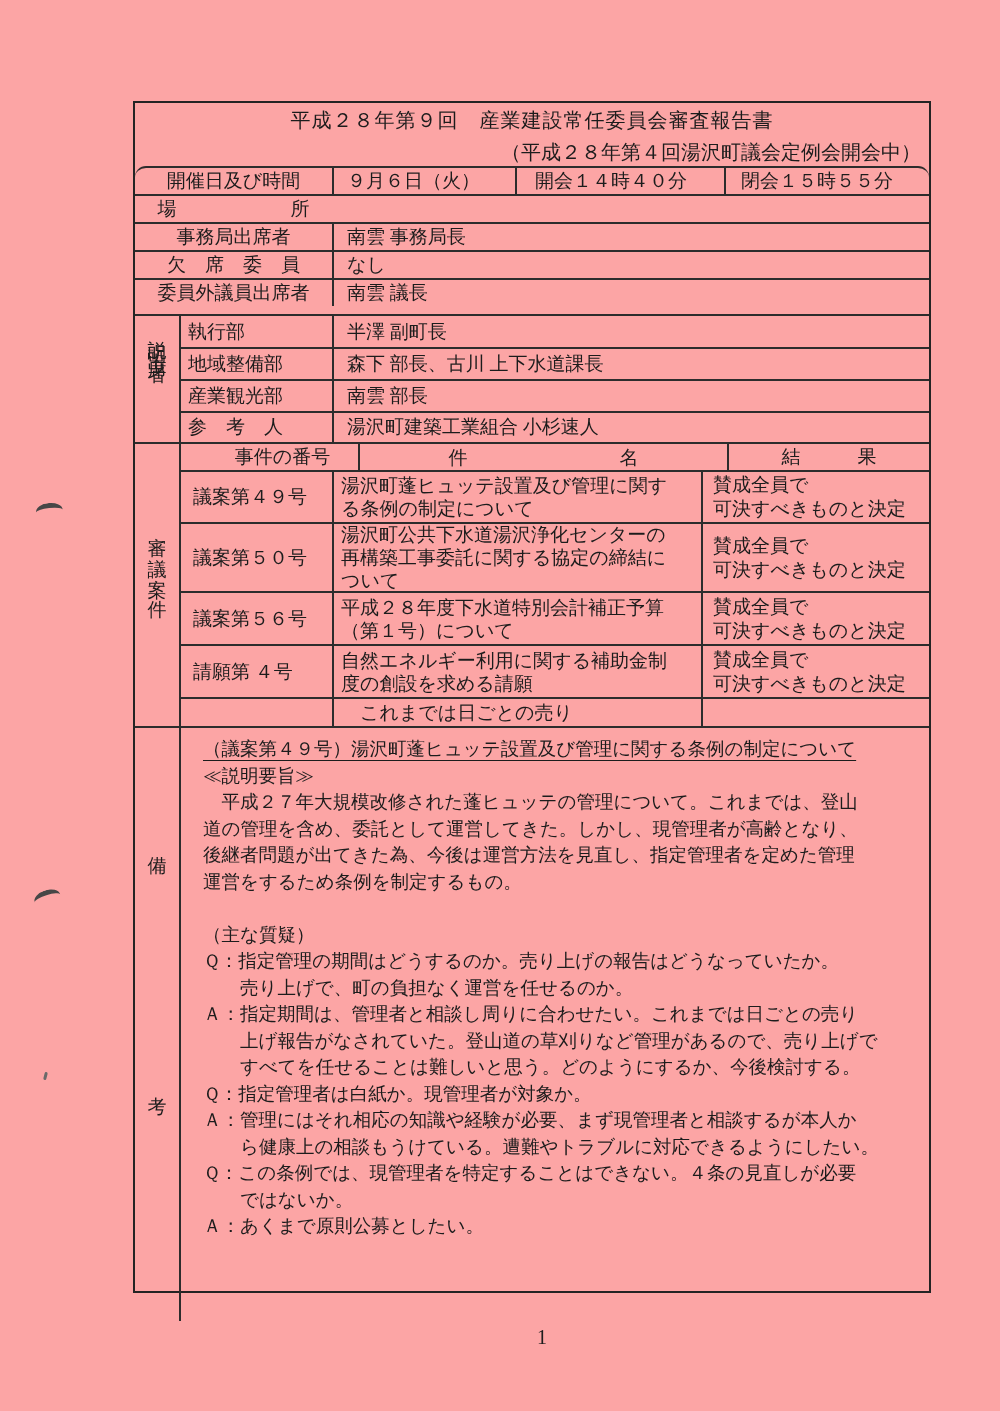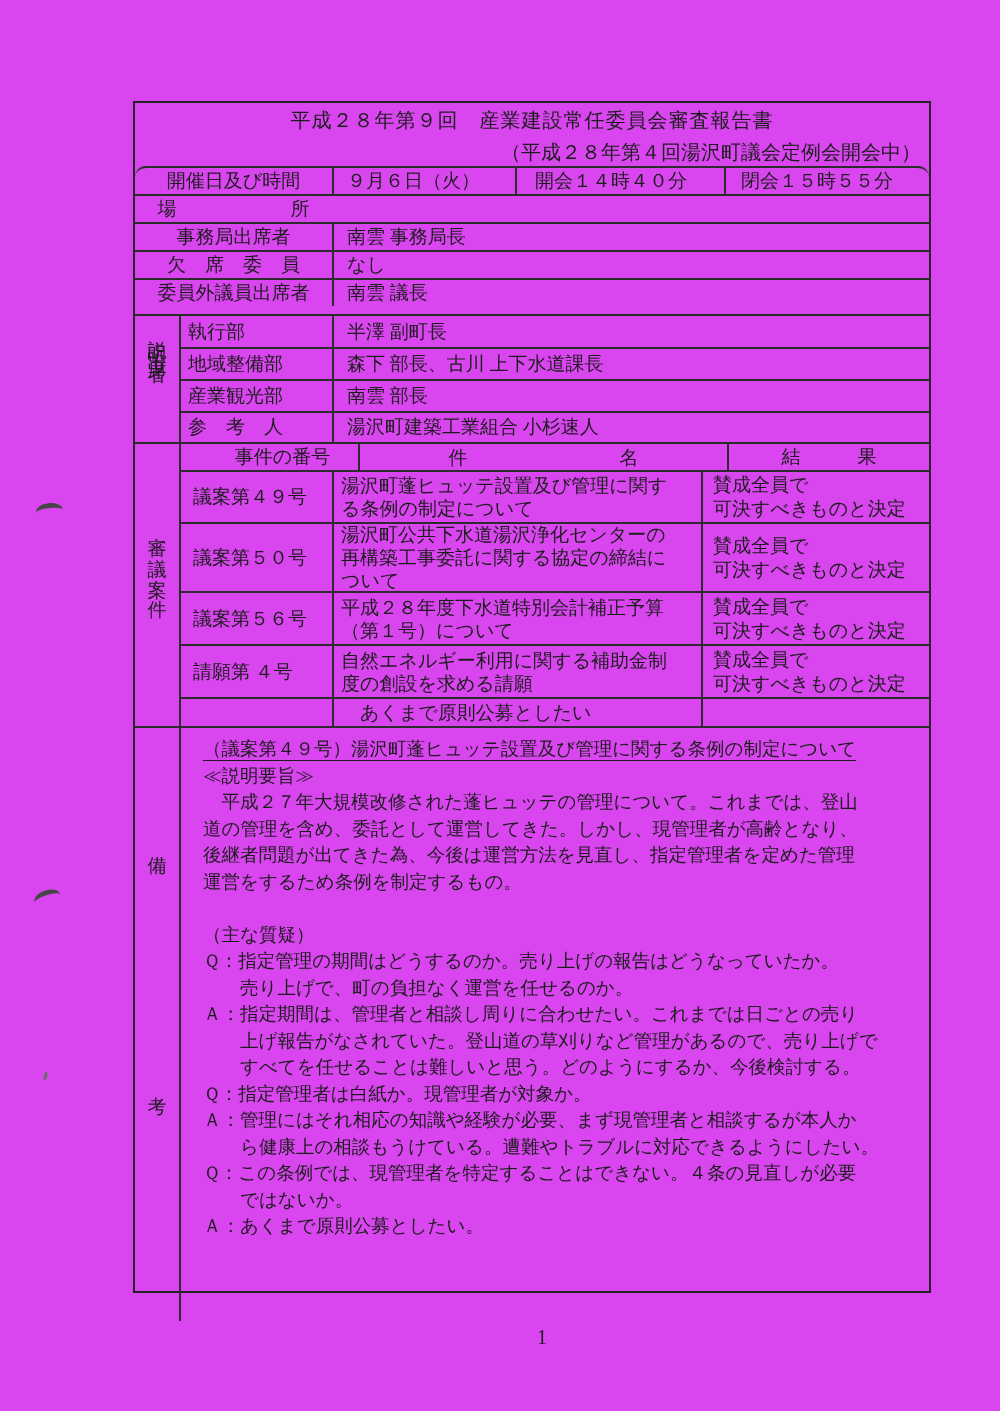--- a/index.html
+++ b/index.html
@@ -1,19 +1,19 @@
 <!DOCTYPE html>
 <html><head>
 <meta charset="utf-8">
 <style>
   * { margin:0; padding:0; box-sizing:border-box; }
   html,body { background:#ffffff; }
   .page {
     position:relative; width:1000px; height:1411px;
-    background:#d946ef; color:#1c1c1c; overflow:hidden;
+    background:#fca5a5; color:#1c1c1c; overflow:hidden;
     font-family:"Liberation Serif","DejaVu Serif",serif;
   }
   .doc {
     position:absolute; left:133px; top:101px; width:798px; height:1192px;
     border:2px solid #242424; display:flex; flex-direction:column;
   }
   .row { display:flex; border-top:2px solid #2c2c2c; }
   .row.first { border-top:none; }
   .bl { border-left:2px solid #2c2c2c; }
   .cell { display:flex; align-items:center; font-size:19px; }
@@ -172,21 +172,21 @@
         </div>
         <div class="agd-row" style="height:53px;">
           <div class="ag-number">請願第 ４号</div>
           <div class="ag-name">自然エネルギー利用に関する補助金制
 度の創設を求める請願</div>
           <div class="ag-result">賛成全員で
 可決すべきものと決定</div>
         </div>
         <div class="agd-row" style="flex:1;">
           <div class="ag-number"></div>
-          <div class="ag-name">　あくまで原則公募としたい</div>
+          <div class="ag-name">　これまでは日ごとの売り</div>
           <div class="ag-result"></div>
         </div>
       </div>
     </div>
 
     <div class="row section-row notes-section">
       <div class="side-col">
         <span class="side-label side-note">備考</span>
       </div>
       <div class="notes-body">

